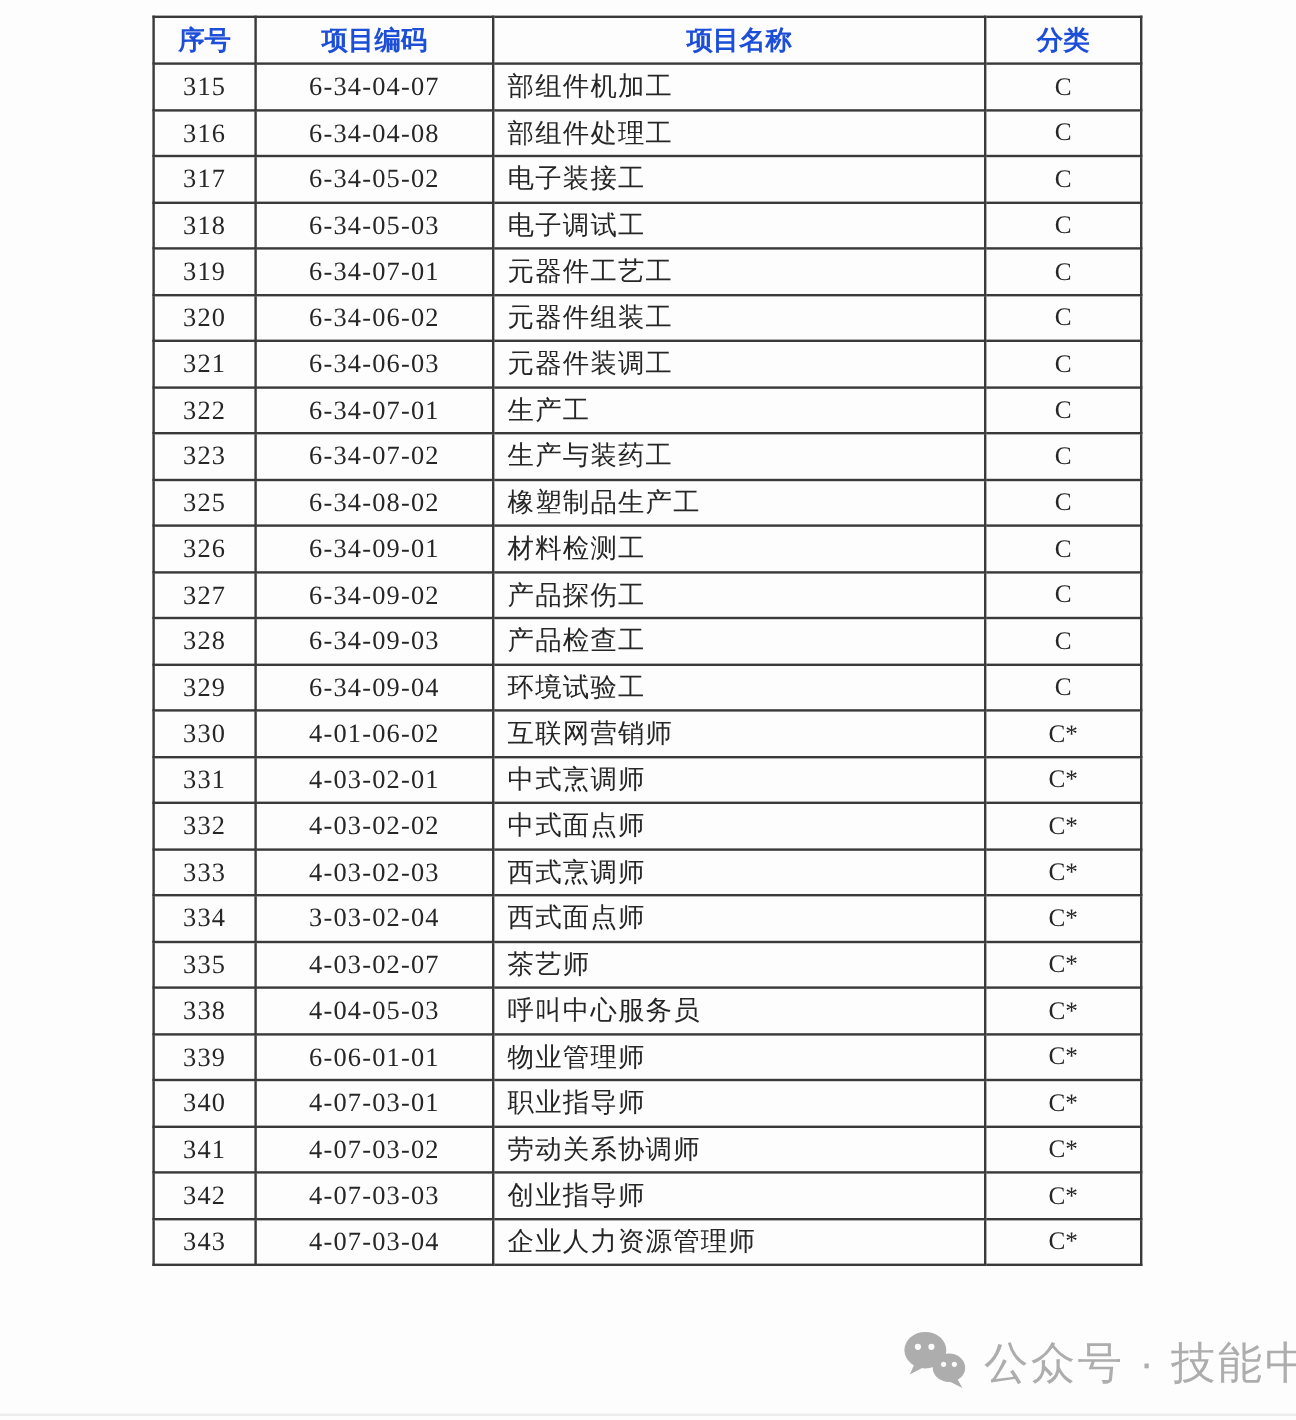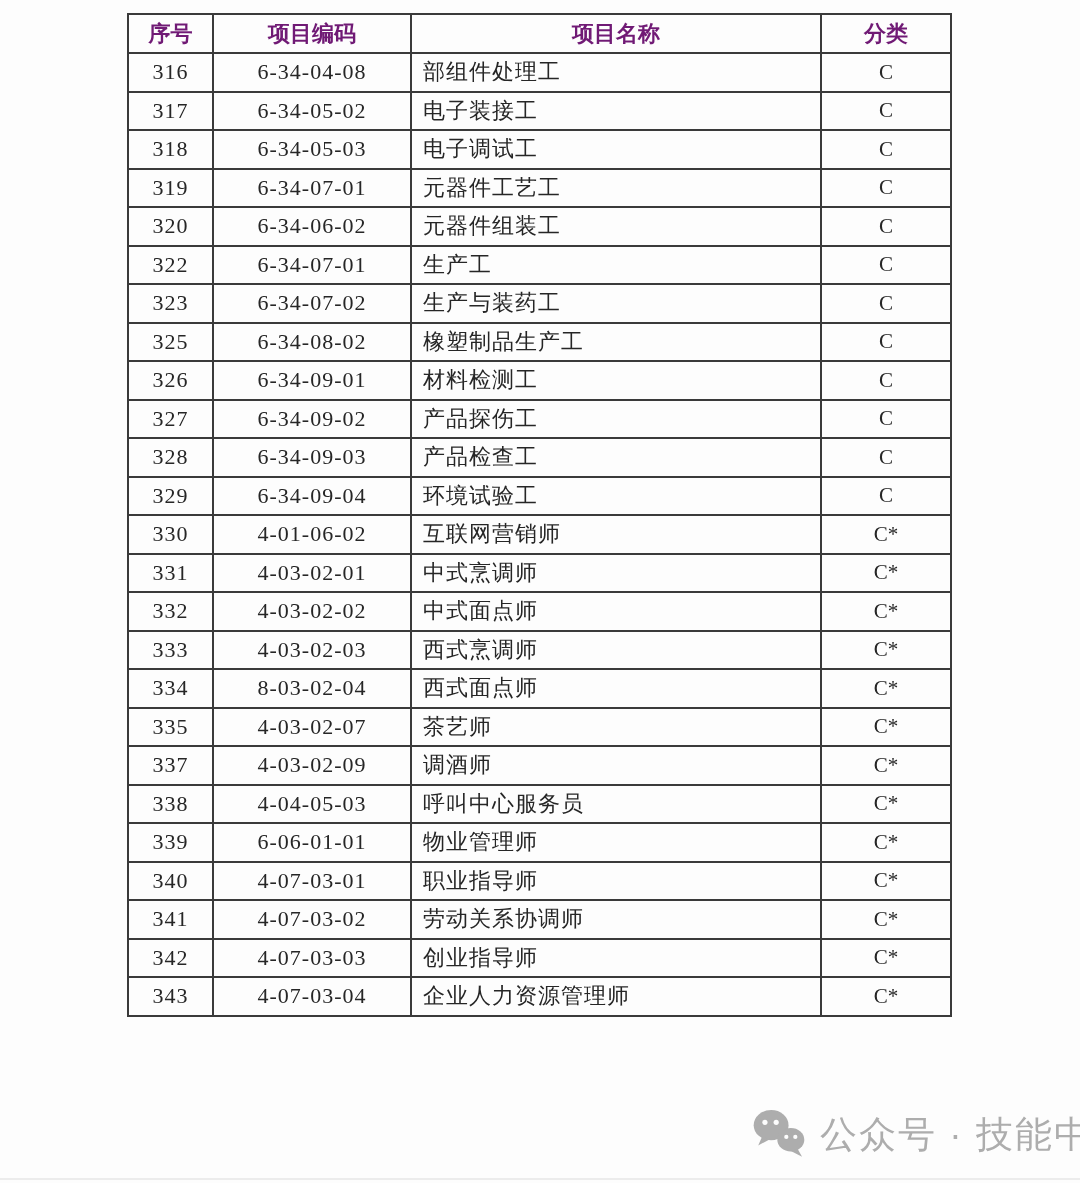--- a/index.html
+++ b/index.html
@@ -27,21 +27,21 @@
     text-align: center;
     vertical-align: middle;
     overflow: hidden;
     white-space: nowrap;
   }
   .doc-table th {
     font-family: "Liberation Sans", "DejaVu Sans", sans-serif;
     font-weight: bold;
     font-size: 22px;
     height: 39px;
-    color: #701a75;
+    color: #1d4ed8;
   }
   .doc-table td { font-size: 22px; }
   .doc-table td.c0 { letter-spacing: 1px; }
   .doc-table td.c1 { letter-spacing: 1px; }
   .doc-table td.c2 { text-align: left; padding-left: 11px; letter-spacing: 1px; }
   .doc-table td.c3 { font-size: 21px; }
   .watermark {
     position: absolute;
     left: 752px;
     top: 1108px;
@@ -83,20 +83,26 @@
     <thead>
       <tr>
         <th>序号</th>
         <th>项目编码</th>
         <th>项目名称</th>
         <th>分类</th>
       </tr>
     </thead>
     <tbody>
         <tr>
+          <td class="c0">315</td>
+          <td class="c1">6-34-04-07</td>
+          <td class="c2">部组件机加工</td>
+          <td class="c3">C</td>
+        </tr>
+        <tr>
           <td class="c0">316</td>
           <td class="c1">6-34-04-08</td>
           <td class="c2">部组件处理工</td>
           <td class="c3">C</td>
         </tr>
         <tr>
           <td class="c0">317</td>
           <td class="c1">6-34-05-02</td>
           <td class="c2">电子装接工</td>
           <td class="c3">C</td>
@@ -113,20 +119,26 @@
           <td class="c2">元器件工艺工</td>
           <td class="c3">C</td>
         </tr>
         <tr>
           <td class="c0">320</td>
           <td class="c1">6-34-06-02</td>
           <td class="c2">元器件组装工</td>
           <td class="c3">C</td>
         </tr>
         <tr>
+          <td class="c0">321</td>
+          <td class="c1">6-34-06-03</td>
+          <td class="c2">元器件装调工</td>
+          <td class="c3">C</td>
+        </tr>
+        <tr>
           <td class="c0">322</td>
           <td class="c1">6-34-07-01</td>
           <td class="c2">生产工</td>
           <td class="c3">C</td>
         </tr>
         <tr>
           <td class="c0">323</td>
           <td class="c1">6-34-07-02</td>
           <td class="c2">生产与装药工</td>
           <td class="c3">C</td>
@@ -180,34 +192,28 @@
           <td class="c3">C*</td>
         </tr>
         <tr>
           <td class="c0">333</td>
           <td class="c1">4-03-02-03</td>
           <td class="c2">西式烹调师</td>
           <td class="c3">C*</td>
         </tr>
         <tr>
           <td class="c0">334</td>
-          <td class="c1">8-03-02-04</td>
+          <td class="c1">3-03-02-04</td>
           <td class="c2">西式面点师</td>
           <td class="c3">C*</td>
         </tr>
         <tr>
           <td class="c0">335</td>
           <td class="c1">4-03-02-07</td>
           <td class="c2">茶艺师</td>
-          <td class="c3">C*</td>
-        </tr>
-        <tr>
-          <td class="c0">337</td>
-          <td class="c1">4-03-02-09</td>
-          <td class="c2">调酒师</td>
           <td class="c3">C*</td>
         </tr>
         <tr>
           <td class="c0">338</td>
           <td class="c1">4-04-05-03</td>
           <td class="c2">呼叫中心服务员</td>
           <td class="c3">C*</td>
         </tr>
         <tr>
           <td class="c0">339</td>

